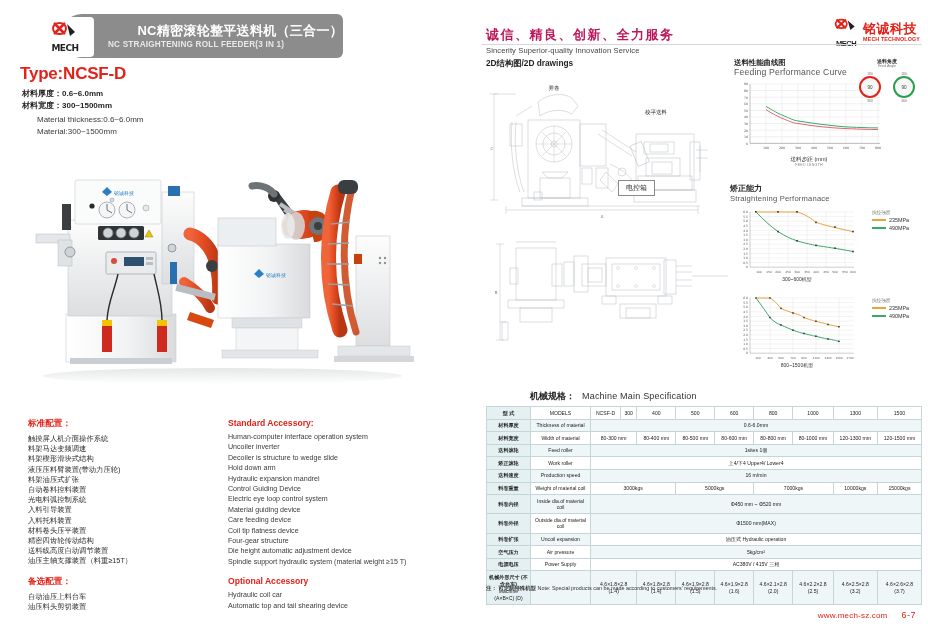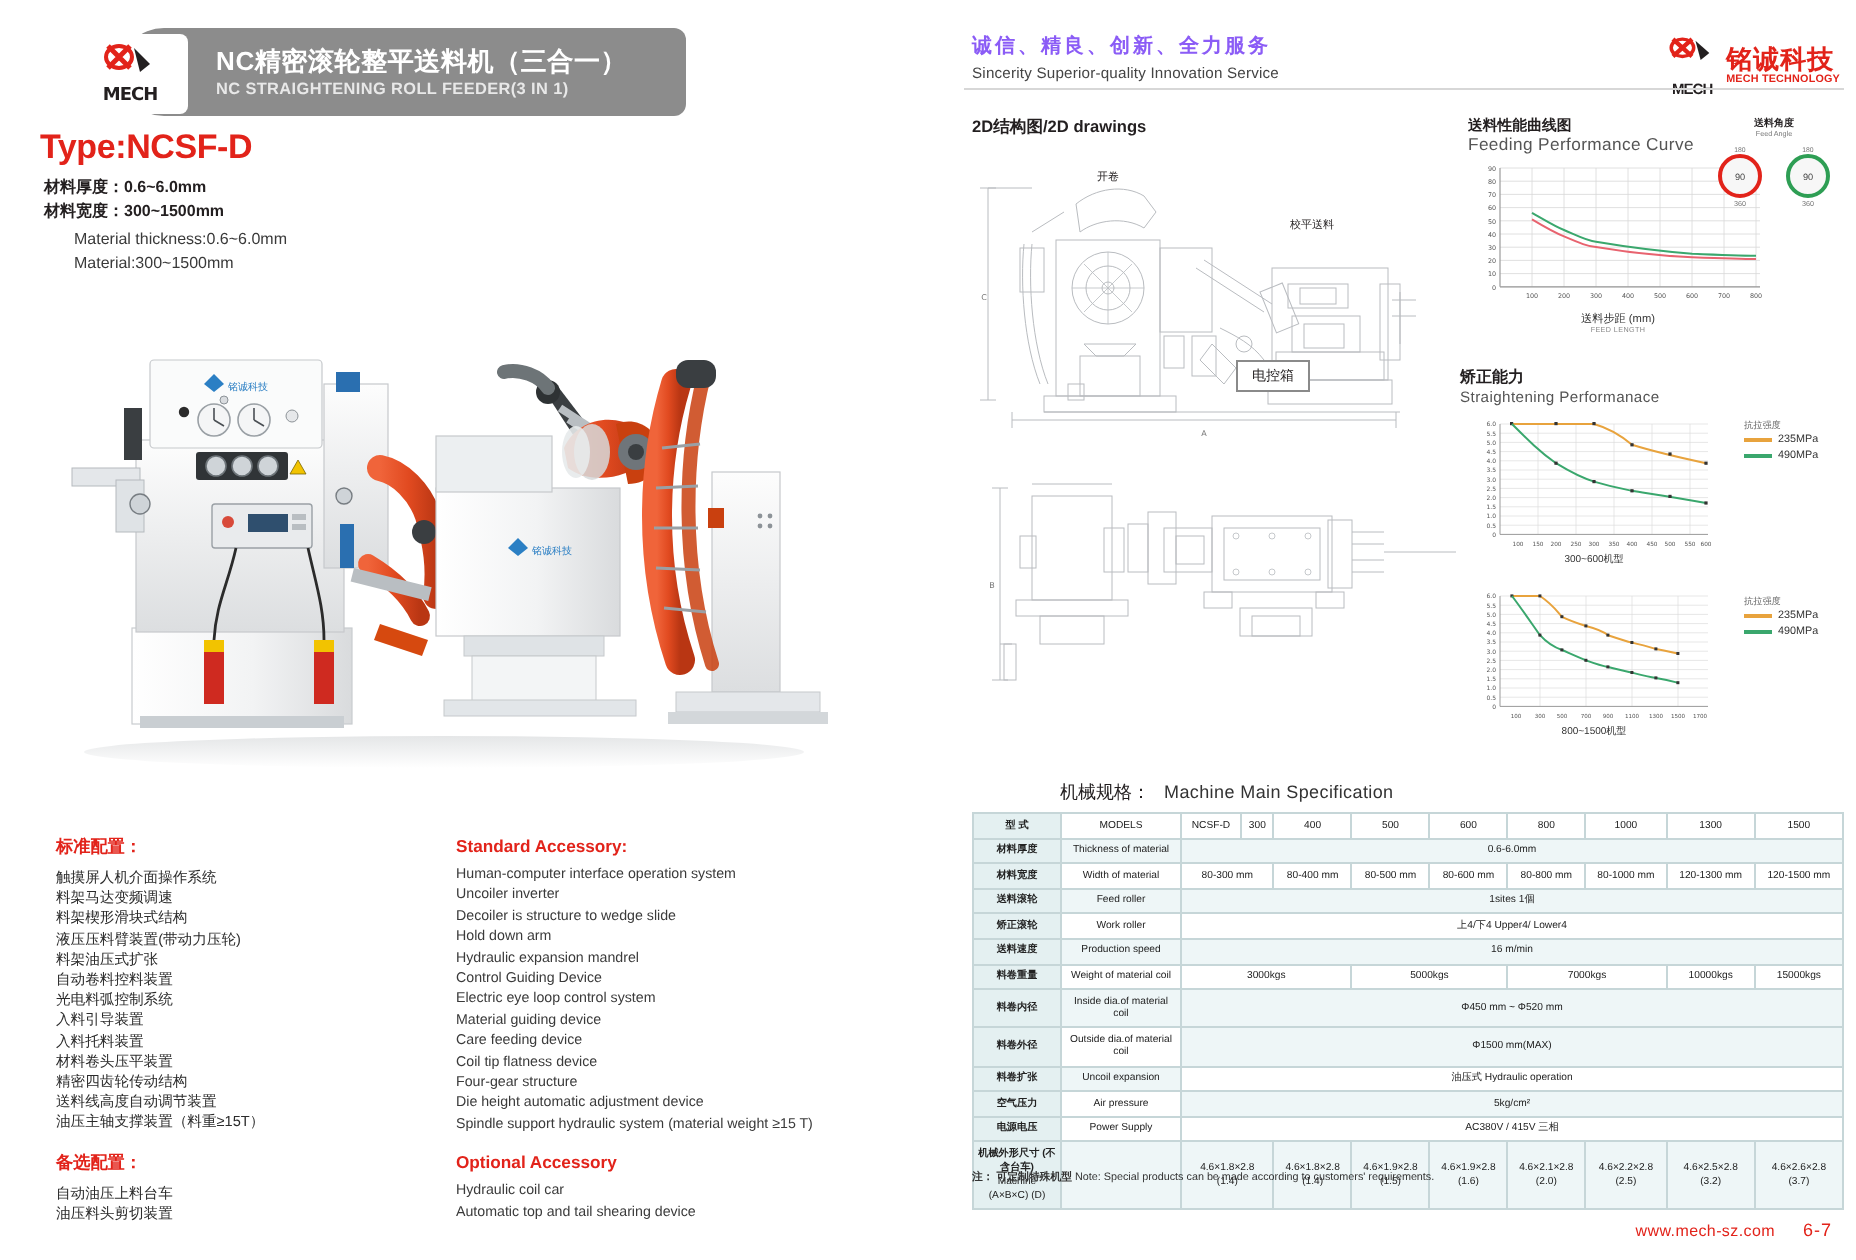--- a/index.html
+++ b/index.html
@@ -24,21 +24,21 @@
   .title-pill {
     position: absolute; left: 42px; top: 0;
     width: 283px; height: 44px;
     background: #8c8c8c;
     border-radius: 22px 6px 6px 22px;
     display: flex; flex-direction: column; justify-content: center;
     padding-left: 48px;
   }
   .title-cn {
     color: #ffffff; font-size: 13px; font-weight: bold; letter-spacing: .3px;
-    line-height: 15px; white-space: nowrap;
+    line-height: 15px; white-space: nowrap; text-align: right;
   }
   .title-en {
     color: #e8e8e8; font-size: 8.2px; font-weight: bold; letter-spacing: .2px;
     line-height: 11px; white-space: nowrap; margin-top: 1px;
   }
   .logo-box {
     position: absolute; left: 18px; top: 3px; width: 58px; height: 40px;
     z-index: 5; background: #fff; border-radius: 4px;
     display: flex; flex-direction: column; align-items: center; justify-content: center;
   }
@@ -65,21 +65,21 @@
   .cfg-item { font-size: 7.3px; line-height: 10.2px; color: #2b2b2b; white-space: nowrap; }
   .cfg-item-en { font-size: 7.1px; line-height: 10.4px; color: #3a3a3a; white-space: nowrap; }
   .col-cn { position: absolute; left: 28px; top: 418px; width: 195px; }
   .col-en { position: absolute; left: 228px; top: 418px; width: 232px; }
   .cfg-head2 { color: #e2231a; font-size: 8.6px; font-weight: bold; margin: 9px 0 4px; }
 
   
   .right-col { position: absolute; left: 462px; top: 0; width: 466px; height: 630px; }
 
   .slogan { position: absolute; left: 24px; top: 16px; }
-  .slogan-cn { font-size: 10px; font-weight: bold; letter-spacing: 1.5px; color: #8b5cf6; }
+  .slogan-cn { font-size: 13px; font-weight: bold; letter-spacing: 1.5px; color: #be185d; margin-top: 10px; }
   .slogan-en { font-size: 7.6px; color: #444; margin-top: 2px; letter-spacing: .1px; }
   .brand { position: absolute; right: 8px; top: 17px; display: flex; align-items: center; gap: 4px; }
   .brand-mark { width: 26px; height: 19px; }
   .brand-mech { font-size: 7.5px; font-weight: bold; letter-spacing: -.5px; line-height: 8px; }
   .brand-cn { color: #e2231a; font-size: 13px; font-weight: bold; letter-spacing: .5px; line-height: 14px; }
   .brand-en { color: #e2231a; font-size: 5.4px; font-weight: bold; letter-spacing: .1px; line-height: 7px; }
   .hr-top { position: absolute; left: 20px; top: 44px; width: 440px; height: 1px; background: #d7d7d7; }
 
   .sec-label { position: absolute; font-size: 8.3px; font-weight: bold; color: #231f20; }
 
@@ -104,21 +104,21 @@
   .gauge-top { font-size: 3.4px; color: #777; }
   .gauge-bot { font-size: 3.6px; color: #777; margin-top: 1px; }
   .gauge-dial {
     width: 22px; height: 22px; border-radius: 50%;
     display: flex; align-items: center; justify-content: center;
     font-size: 4.6px; color: #444; background: #f7f7f7;
   }
 
   
   .tbl-head { position: absolute; left: 24px; top: 390px; display: flex; align-items: baseline; gap: 7px; }
-  .tbl-head-cn { font-size: 9px; font-weight: normal; padding-left: 44px; }
+  .tbl-head-cn { font-size: 9px; font-weight: bold; padding-left: 44px; }
   .tbl-head-en { font-size: 9px; color: #333; letter-spacing: .2px; }
   table.spec {
     position: absolute; left: 24px; top: 406px;
     width: 436px; border-collapse: collapse;
     font-size: 5.1px; color: #222;
   }
   table.spec td {
     border: 0.6px solid #c6d6d8; padding: 2.5px 2px;
     text-align: center; vertical-align: middle; line-height: 6.6px;
   }

